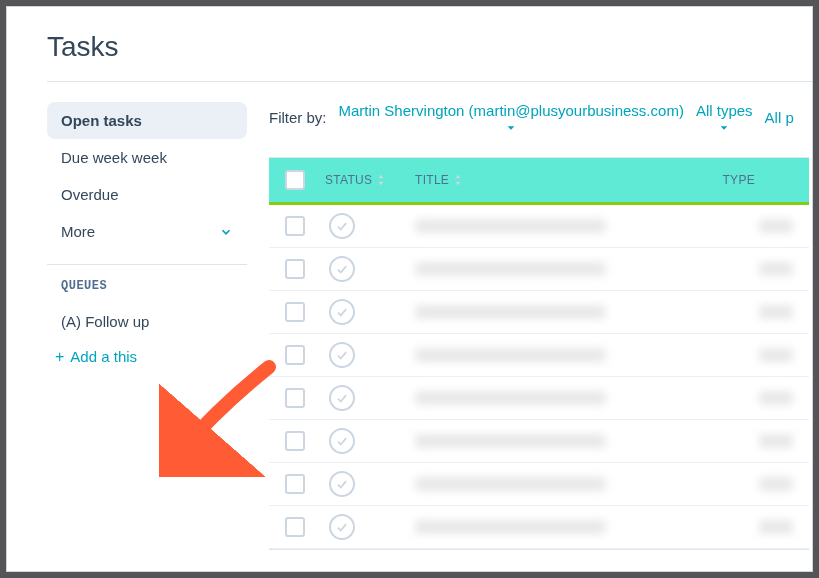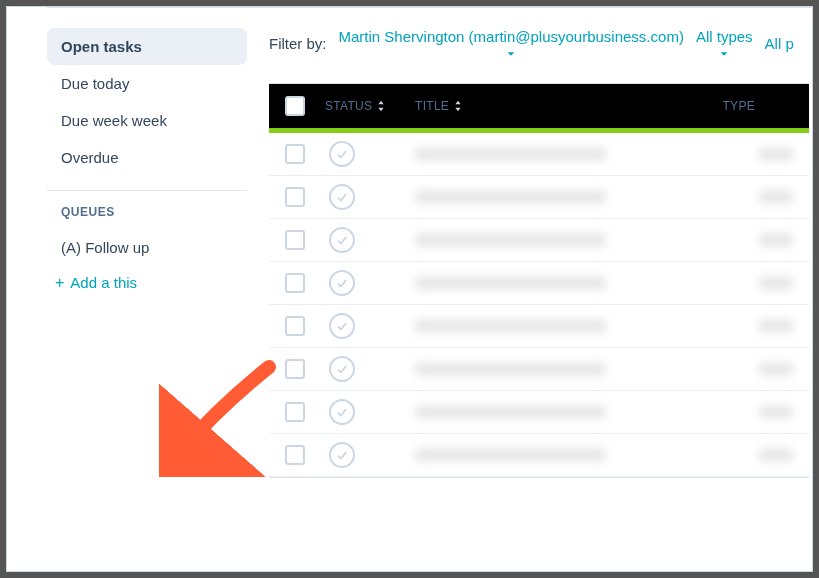--- a/index.html
+++ b/index.html
@@ -61,20 +61,21 @@
     border: none;
     border-top: 1px solid #dfe3eb;
     margin: 14px 0 14px 0;
   }
   .queues-label {
     font-size: 12px;
     letter-spacing: 0.5px;
     color: #516f90;
     font-weight: 600;
     padding: 0 14px 10px 14px;
+    font-family: Liberation Mono, monospace;
   }
   .add-queue {
     display: flex;
     align-items: center;
     gap: 6px;
     color: #00a4bd;
     font-weight: 500;
     padding: 8px 8px;
     cursor: pointer;
     font-size: 15px;
@@ -114,25 +115,25 @@
     width: 10px;
     height: 10px;
   }
   .table {
     border: 1px solid #dfe3eb;
     border-left: none;
     border-right: none;
     width: 540px;
   }
   .thead {
-    background: #000000;
+    background: #5eead4;
     display: flex;
     align-items: center;
     padding: 12px 16px;
-    border-bottom: 5px solid #84cc16;
+    border-bottom: 3px solid #84cc16;
     font-size: 12px;
     letter-spacing: 0.3px;
     color: #516f90;
     font-weight: 500;
   }
   .col-check { width: 40px; }
   .col-status { width: 90px; }
   .col-title  { flex: 1; }
   .col-type   { width: 60px; text-align: right; gap: 34px; }
   .sort-icon {
@@ -186,36 +187,40 @@
     width: 120px;
     height: 120px;
     pointer-events: none;
   }
 </style>
 </head>
 <body>
 
 <div class="window">
 
+  <h1 class="page-title">Tasks</h1>
   <hr class="rule">
 
   <div class="content">
 
     <aside class="sidebar">
       <div class="sidebar-item active">
         <span>Open tasks</span>
       </div>
       <div class="sidebar-item">
-        <span>Due today</span>
-      </div>
-      <div class="sidebar-item">
         <span>Due week week</span>
       </div>
       <div class="sidebar-item">
         <span>Overdue</span>
+      </div>
+      <div class="sidebar-item">
+        <span>More</span>
+        <svg class="chev" viewBox="0 0 24 24" fill="none" stroke="#00a4bd" stroke-width="3">
+            <polyline points="6 9 12 15 18 9"></polyline>
+          </svg>
       </div>
 
       <hr class="sidebar-divider">
 
       <div class="queues-label">QUEUES</div>
 
       <div class="sidebar-item">
         <span>(A) Follow up</span>
       </div>
 

